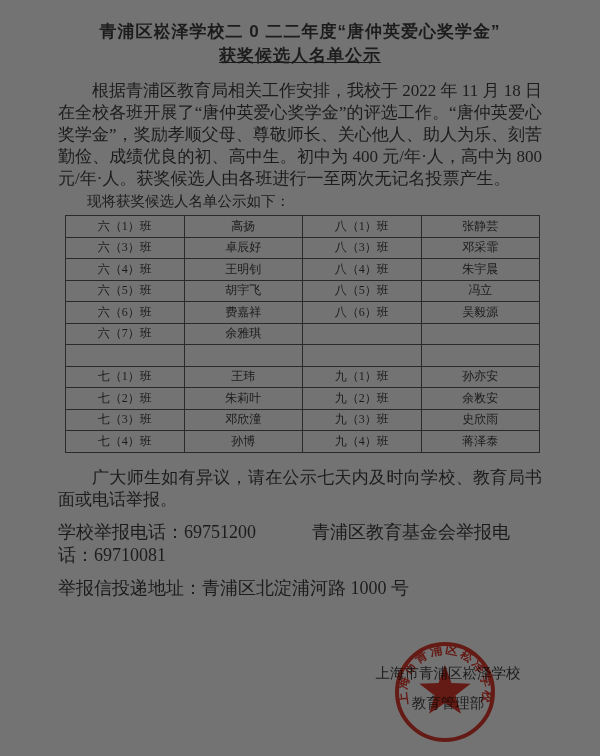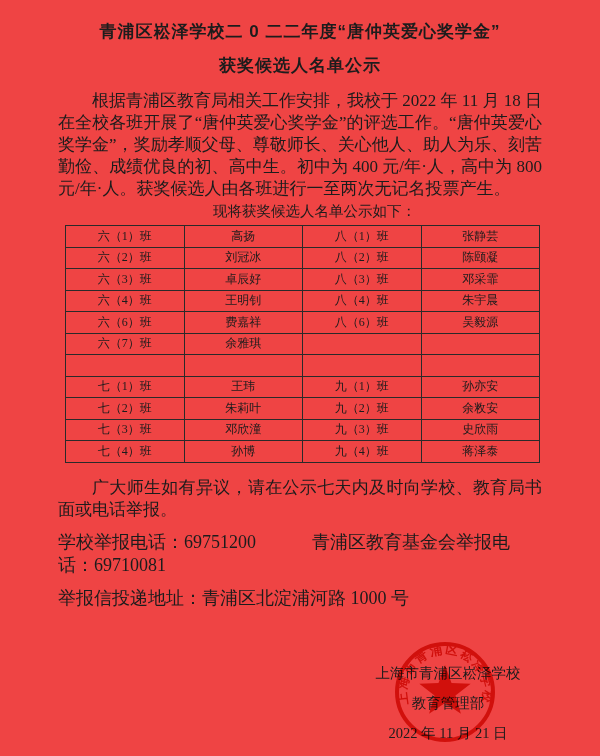--- a/index.html
+++ b/index.html
@@ -1,46 +1,45 @@
 <!DOCTYPE html>
 <html><head>
 <meta charset="utf-8">
 <style>
   * { margin:0; padding:0; box-sizing:border-box; }
   html,body { background:#ffffff; }
   .page {
     position:relative;
     width:600px; height:756px;
-    background:#ef4444;
+    background:#737373;
     color:#1c1c1c;
     font-family:"Liberation Serif","DejaVu Serif",serif;
     overflow:hidden;
   }
   .title {
     text-align:center;
     font-family:"Liberation Sans","DejaVu Sans",sans-serif;
     font-weight:bold;
     font-size:17px;
     line-height:24px;
     letter-spacing:1px;
   }
   .title.first { padding-top:20px; }
-  .title.second { margin-top:10px; }
+  .title.second { margin-top:0;text-decoration:underline; }
   .content { margin:12px 58px 0 58px; }
   .para {
     font-size:17px;
     line-height:22px;
     text-align:justify;
     text-indent:2em;
   }
   .lead-in {
     font-size:14.5px;
     line-height:22px;
     text-indent:2em;
-    text-align:center;
   }
   table.awards {
     border-collapse:collapse;
     margin:3px 0 0 7px;
     width:475px;
     table-layout:fixed;
   }
   table.awards td {
     border:1px solid #2a2a2a;
     height:21.5px;
@@ -98,36 +97,36 @@
 
     <table class="awards">
       <tbody>
           <tr>
             <td>六（1）班</td>
             <td>高扬</td>
             <td>八（1）班</td>
             <td>张静芸</td>
           </tr>
           <tr>
-            <td>六（2）班</td>
-            <td>刘冠冰</td>
-            <td>八（2）班</td>
-            <td>陈颐凝</td>
-          </tr>
-          <tr>
             <td>六（3）班</td>
             <td>卓辰好</td>
             <td>八（3）班</td>
             <td>邓采霏</td>
           </tr>
           <tr>
             <td>六（4）班</td>
             <td>王明钊</td>
             <td>八（4）班</td>
             <td>朱宇晨</td>
+          </tr>
+          <tr>
+            <td>六（5）班</td>
+            <td>胡宇飞</td>
+            <td>八（5）班</td>
+            <td>冯立</td>
           </tr>
           <tr>
             <td>六（6）班</td>
             <td>费嘉祥</td>
             <td>八（6）班</td>
             <td>吴毅源</td>
           </tr>
           <tr>
             <td>六（7）班</td>
             <td>余雅琪</td>
@@ -171,21 +170,20 @@
 
     <div class="contact-line">
       <span>学校举报电话：</span><span>69751200</span><span class="contact-gap"></span><span>青浦区教育基金会举报电话：</span><span>69710081</span>
     </div>
     <div class="contact-line">举报信投递地址：青浦区北淀浦河路 1000 号</div>
   </div>
 
   <div class="signature">
     <div>上海市青浦区崧泽学校</div>
     <div>教育管理部</div>
-    <div>2022 年 11 月 21 日</div>
   </div>
 
   <svg class="seal" viewBox="0 0 140 140" xmlns="http://www.w3.org/2000/svg">
     <circle cx="70" cy="70" r="48" fill="none" stroke="#dd2a1b" stroke-width="4"></circle>
     <polygon points="70,43 76.5,61.1 95.7,61.7 80.5,73.4 85.9,91.8 70,81 54.1,91.8 59.5,73.4 44.3,61.7 63.5,61.1" fill="#dd2a1b"></polygon>
     <defs>
       <path id="sealArc" d="M 39,93 A 38.5,38.5 0 1 1 101,93" fill="none"></path>
     </defs>
     <text>
       <textPath href="#sealArc" startOffset="50%" text-anchor="middle">上海市青浦区崧泽学校</textPath>

